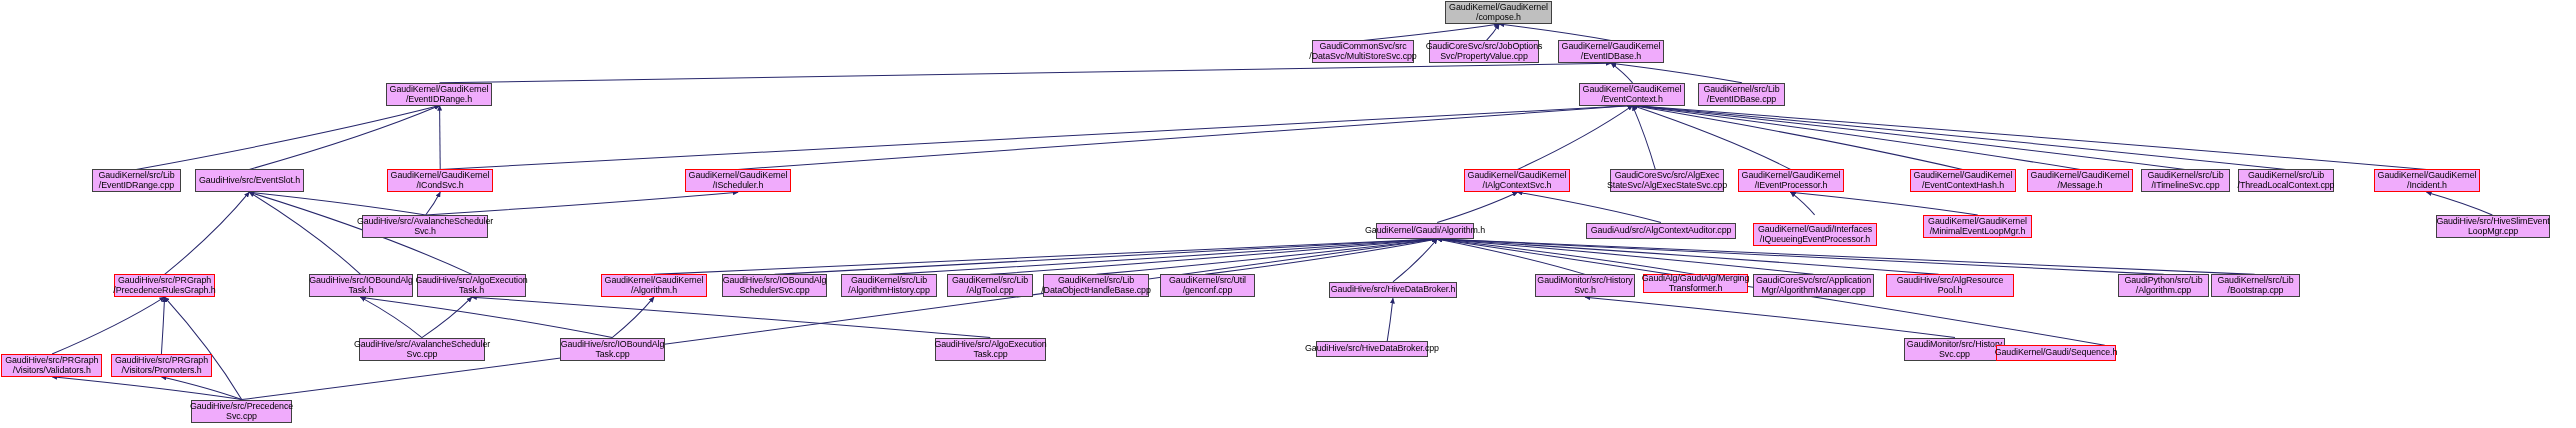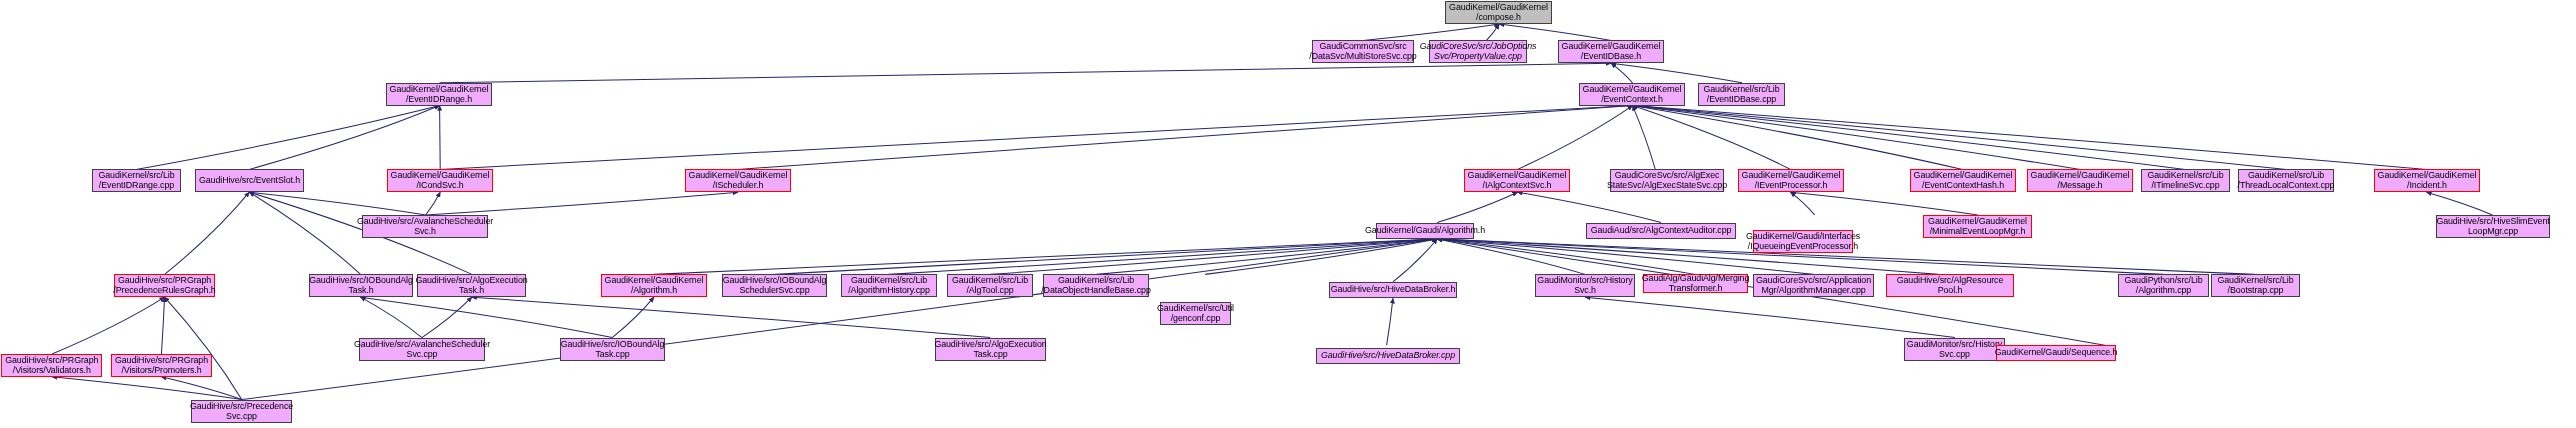--- a/index.html
+++ b/index.html
@@ -115,21 +115,21 @@
         <path d="M382,632 Q331.2,614 255,596" marker-end="url(#arrow)"></path>
         <path d="M382,632 Q333.2,551 260,470" marker-end="url(#arrow)"></path>
         <path d="M382,632 Q1367.5,505 2273,378" marker-end="url(#arrow)"></path>
       </g>
   </svg>
   <div id="nodes">
       <div class="node root" style="left: 1445px; top: 1.3px; width: 107px; height: 23px;">GaudiKernel/GaudiKernel
 /compose.h</div>
       <div class="node" style="left: 1312px; top: 40px; width: 102px; height: 23px;">GaudiCommonSvc/src
 /DataSvc/MultiStoreSvc.cpp</div>
-      <div class="node" style="left: 1429px; top: 40px; width: 98px; height: 23px; font-style: italic;">GaudiCoreSvc/src/JobOptions
+      <div class="node" style="left: 1429px; top: 40px; width: 110px; height: 23px;">GaudiCoreSvc/src/JobOptions
 Svc/PropertyValue.cpp</div>
       <div class="node" style="left: 1558px; top: 40px; width: 106px; height: 23px;">GaudiKernel/GaudiKernel
 /EventIDBase.h</div>
       <div class="node" style="left: 386px; top: 83px; width: 106px; height: 23px;">GaudiKernel/GaudiKernel
 /EventIDRange.h</div>
       <div class="node" style="left: 1579px; top: 83px; width: 106px; height: 23px;">GaudiKernel/GaudiKernel
 /EventContext.h</div>
       <div class="node" style="left: 1698px; top: 83px; width: 87px; height: 23px;">GaudiKernel/src/Lib
 /EventIDBase.cpp</div>
       <div class="node" style="left: 92px; top: 169px; width: 89px; height: 23px;">GaudiKernel/src/Lib
@@ -152,21 +152,21 @@
       <div class="node" style="left: 2141px; top: 169px; width: 89px; height: 23px;">GaudiKernel/src/Lib
 /ITimelineSvc.cpp</div>
       <div class="node" style="left: 2238px; top: 169px; width: 96px; height: 23px;">GaudiKernel/src/Lib
 /ThreadLocalContext.cpp</div>
       <div class="node red" style="left: 2374px; top: 169px; width: 106px; height: 23px;">GaudiKernel/GaudiKernel
 /Incident.h</div>
       <div class="node" style="left: 362px; top: 215px; width: 126px; height: 23px;">GaudiHive/src/AvalancheScheduler
 Svc.h</div>
       <div class="node" style="left: 1376px; top: 223px; width: 98px; height: 16.4px;">GaudiKernel/Gaudi/Algorithm.h</div>
       <div class="node" style="left: 1586px; top: 223px; width: 150px; height: 16.4px;">GaudiAud/src/AlgContextAuditor.cpp</div>
-      <div class="node red" style="left: 1753px; top: 230px; width: 100px; height: 23px;">GaudiKernel/Gaudi/Interfaces
+      <div class="node red" style="left: 1753px; top: 223px; width: 124px; height: 23px;">GaudiKernel/Gaudi/Interfaces
 /IQueueingEventProcessor.h</div>
       <div class="node red" style="left: 1923px; top: 215px; width: 109px; height: 23px;">GaudiKernel/GaudiKernel
 /MinimalEventLoopMgr.h</div>
       <div class="node" style="left: 2436px; top: 215px; width: 114px; height: 23px;">GaudiHive/src/HiveSlimEvent
 LoopMgr.cpp</div>
       <div class="node red" style="left: 114px; top: 274px; width: 101px; height: 23px;">GaudiHive/src/PRGraph
 /PrecedenceRulesGraph.h</div>
       <div class="node" style="left: 309px; top: 274px; width: 104px; height: 23px;">GaudiHive/src/IOBoundAlg
 Task.h</div>
       <div class="node" style="left: 417px; top: 274px; width: 109px; height: 23px;">GaudiHive/src/AlgoExecution
@@ -174,42 +174,42 @@
       <div class="node red" style="left: 601px; top: 274px; width: 106px; height: 23px;">GaudiKernel/GaudiKernel
 /Algorithm.h</div>
       <div class="node" style="left: 722px; top: 274px; width: 105px; height: 23px;">GaudiHive/src/IOBoundAlg
 SchedulerSvc.cpp</div>
       <div class="node" style="left: 841px; top: 274px; width: 96px; height: 23px;">GaudiKernel/src/Lib
 /AlgorithmHistory.cpp</div>
       <div class="node" style="left: 947px; top: 274px; width: 86px; height: 23px;">GaudiKernel/src/Lib
 /AlgTool.cpp</div>
       <div class="node" style="left: 1043px; top: 274px; width: 106px; height: 23px;">GaudiKernel/src/Lib
 /DataObjectHandleBase.cpp</div>
-      <div class="node" style="left: 1160px; top: 274px; width: 71px; height: 23px; margin-top: 28px;">GaudiKernel/src/Util
+      <div class="node" style="left: 1160px; top: 274px; width: 95px; height: 23px;">GaudiKernel/src/Util
 /genconf.cpp</div>
       <div class="node" style="left: 1329px; top: 282px; width: 128px; height: 16.4px;">GaudiHive/src/HiveDataBroker.h</div>
       <div class="node" style="left: 1535px; top: 274px; width: 100px; height: 23px;">GaudiMonitor/src/History
 Svc.h</div>
       <div class="node red" style="left: 1643px; top: 274px; width: 105px; height: 19px;">GaudiAlg/GaudiAlg/Merging
 Transformer.h</div>
       <div class="node" style="left: 1753px; top: 274px; width: 121px; height: 23px;">GaudiCoreSvc/src/Application
 Mgr/AlgorithmManager.cpp</div>
       <div class="node red" style="left: 1886px; top: 274px; width: 128px; height: 23px;">GaudiHive/src/AlgResource
 Pool.h</div>
       <div class="node" style="left: 2118px; top: 274px; width: 91px; height: 23px;">GaudiPython/src/Lib
 /Algorithm.cpp</div>
       <div class="node" style="left: 2211px; top: 274px; width: 89px; height: 23px;">GaudiKernel/src/Lib
 /Bootstrap.cpp</div>
       <div class="node" style="left: 359px; top: 338px; width: 126px; height: 23px;">GaudiHive/src/AvalancheScheduler
 Svc.cpp</div>
       <div class="node" style="left: 560px; top: 338px; width: 105px; height: 23px;">GaudiHive/src/IOBoundAlg
 Task.cpp</div>
       <div class="node" style="left: 935px; top: 338px; width: 111px; height: 23px;">GaudiHive/src/AlgoExecution
 Task.cpp</div>
-      <div class="node" style="left: 1316px; top: 348px; width: 144px; height: 16.4px; font-style: italic;">GaudiHive/src/HiveDataBroker.cpp</div>
+      <div class="node" style="left: 1316px; top: 341px; width: 112px; height: 16.4px;">GaudiHive/src/HiveDataBroker.cpp</div>
       <div class="node" style="left: 1904px; top: 338px; width: 101px; height: 23px;">GaudiMonitor/src/History
 Svc.cpp</div>
       <div class="node red" style="left: 1996px; top: 345px; width: 120px; height: 16.4px;">GaudiKernel/Gaudi/Sequence.h</div>
       <div class="node red" style="left: 1.3px; top: 354px; width: 101px; height: 23px;">GaudiHive/src/PRGraph
 /Visitors/Validators.h</div>
       <div class="node red" style="left: 111px; top: 354px; width: 101px; height: 23px;">GaudiHive/src/PRGraph
 /Visitors/Promoters.h</div>
       <div class="node" style="left: 191px; top: 400px; width: 101px; height: 23px;">GaudiHive/src/Precedence
 Svc.cpp</div>
     </div>

